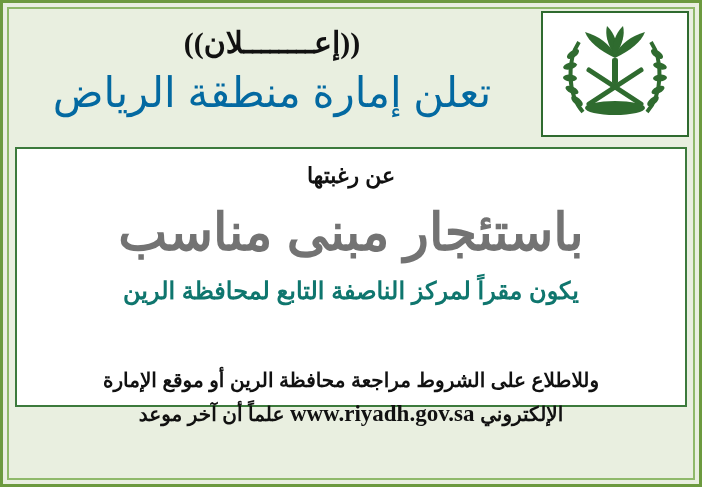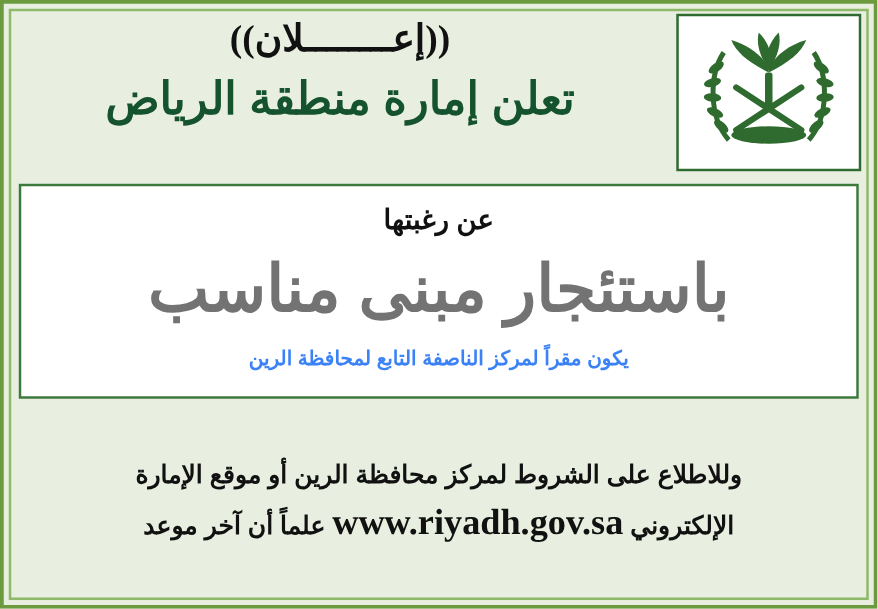--- a/index.html
+++ b/index.html
@@ -62,39 +62,39 @@
     left: 12px;
     text-align: center;
   }
   .announce {
     font-family: "Liberation Serif", serif;
     font-size: 30px;
     font-weight: bold;
     color: #111;
     letter-spacing: 0px;
     line-height: 1.1;
-    margin-top: 6px;
+    margin-top: 17px;
   }
   .main-title {
     font-family: "Liberation Sans", sans-serif;
-    font-size: 36px;
-    font-weight: bold;
-    color: #14532d;
+    font-size: 42px;
+    font-weight: normal;
+    color: #0369a1;
     line-height: 1.25;
     margin-top: 8px;
     white-space: nowrap;
   }
 
   
   .body-box {
     position: absolute;
     top: 144px;
     right: 12px;
     left: 12px;
-    height: 172px;
+    height: 260px;
     background: #ffffff;
     border: 2px solid #3c7a3c;
     box-sizing: border-box;
     text-align: center;
     padding-top: 14px;
   }
   .line-wish {
     font-size: 22px;
     font-weight: bold;
     color: #111;
@@ -103,23 +103,23 @@
   .line-headline {
     font-size: 52px;
     font-weight: bold;
     color: #737373;
     margin-top: 14px;
     line-height: 1.15;
     font-family: "Liberation Sans", sans-serif;
     white-space: nowrap;
   }
   .line-sub1 {
-    font-size: 16px;
-    font-weight: bold;
-    color: #3b82f6;
+    font-size: 24px;
+    font-weight: bold;
+    color: #0f766e;
     margin-top: 14px;
     font-family: "Liberation Sans", sans-serif;
   }
 
   
   .footer {
     position: absolute;
     top: 356px;
     right: 16px;
     left: 16px;
@@ -129,21 +129,21 @@
   }
   .footer-line {
     font-size: 20px;
     font-weight: bold;
     color: #111;
     line-height: 1.55;
     font-family: "Liberation Sans", sans-serif;
   }
   .url {
     font-family: "Liberation Serif", serif;
-    font-size: 29px;
+    font-size: 23px;
     font-weight: bold;
     direction: ltr;
     unicode-bidi: embed;
     display: inline-block;
     text-align: right;
   }
   .footer-line.last {
     margin-top: 2px;
   }
 </style>
@@ -198,20 +198,20 @@
     </div>
   </div>
 
   <div class="body-box">
     <div class="line-wish">عن رغبتها</div>
     <div class="line-headline">باستئجار مبنى مناسب</div>
     <div class="line-sub1">يكون مقراً لمركز الناصفة التابع لمحافظة الرين</div>
   </div>
 
   <div class="footer">
-    <div class="footer-line">وللاطلاع على الشروط لمركز محافظة الرين أو موقع الإمارة</div>
+    <div class="footer-line">وللاطلاع على الشروط مراجعة محافظة الرين أو موقع الإمارة</div>
     <div class="footer-line">
       <span>الإلكتروني</span>
       <span class="url">www.riyadh.gov.sa</span>
       <span>علماً أن آخر موعد</span>
     </div>
   </div>
 </div>
 
 </body></html>

